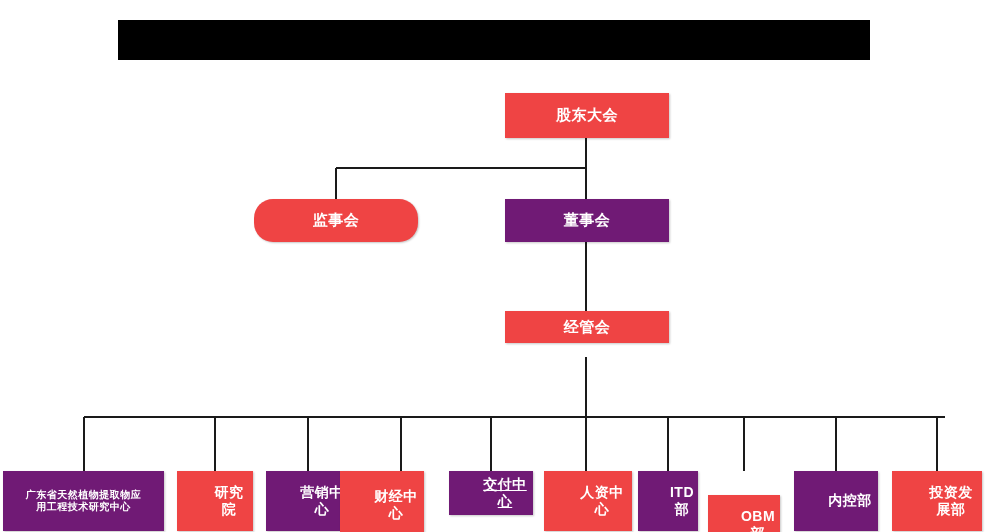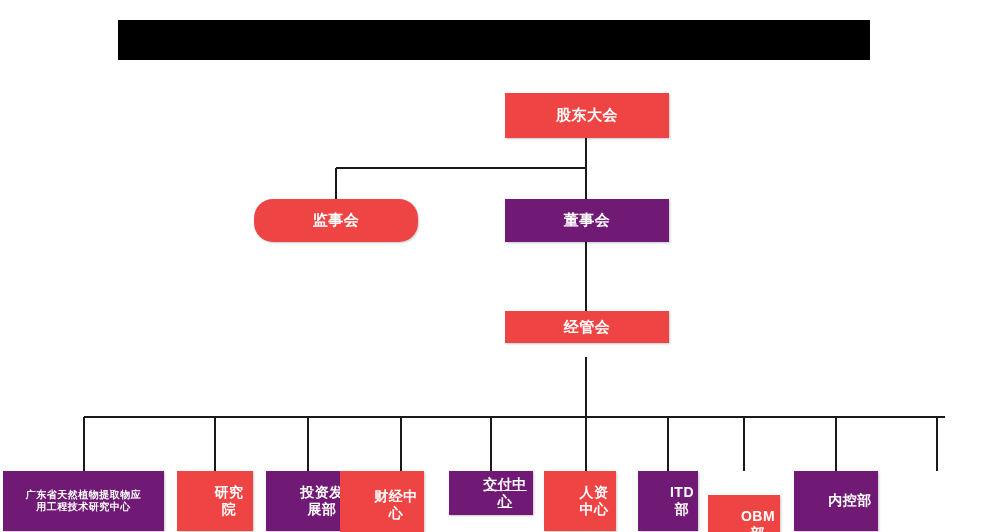--- a/index.html
+++ b/index.html
@@ -126,41 +126,44 @@
   <div class="node light node-sm" style="left:3px; top:471px; width:161px; height:60px;">
     <span class="node-label">广东省天然植物提取物应
 用工程技术研究中心</span>
   </div>
 
   <div class="node dark node-md" style="left:177px; top:471px; width:76px; height:60px;">
     <span class="node-label">研究院</span>
   </div>
 
   <div class="node light node-md" style="left:266px; top:471px; width:84px; height:60px;">
-    <span class="node-label">投资发展部</span>
+    <span class="node-label">营销中心</span>
   </div>
 
   <div class="node dark node-md" style="left:340px; top:471px; width:84px; height:68px;">
     <span class="node-label">财经中心</span>
   </div>
 
   <div class="node light node-md" style="left:449px; top:471px; width:84px; height:44px;text-decoration:underline;">
     <span class="node-label">交付中心</span>
   </div>
 
-  <div class="node dark node-md" style="left:544px; top:471px; width:72px; height:60px;">
+  <div class="node dark node-md" style="left:544px; top:471px; width:88px; height:60px;">
     <span class="node-label">人资中心</span>
   </div>
 
   <div class="node light node-md" style="left:638px; top:471px; width:60px; height:60px;">
     <span class="node-label">ITD部</span>
   </div>
 
   <div class="node dark node-md" style="left:708px; top:471px; width:72px; height:60px;margin-top:24px;">
     <span class="node-label">OBM部</span>
   </div>
 
   <div class="node light node-md" style="left:794px; top:471px; width:84px; height:60px;">
     <span class="node-label">内控部</span>
   </div>
 
+  <div class="node dark node-md" style="left:892px; top:471px; width:90px; height:60px;">
+    <span class="node-label">投资发展部</span>
+  </div>
 
 </div>
 
 </body></html>

